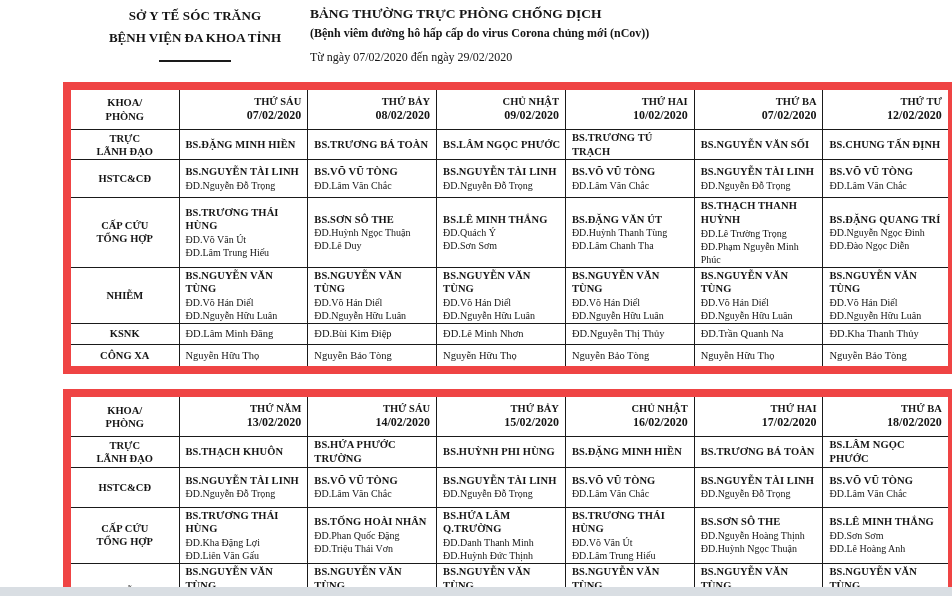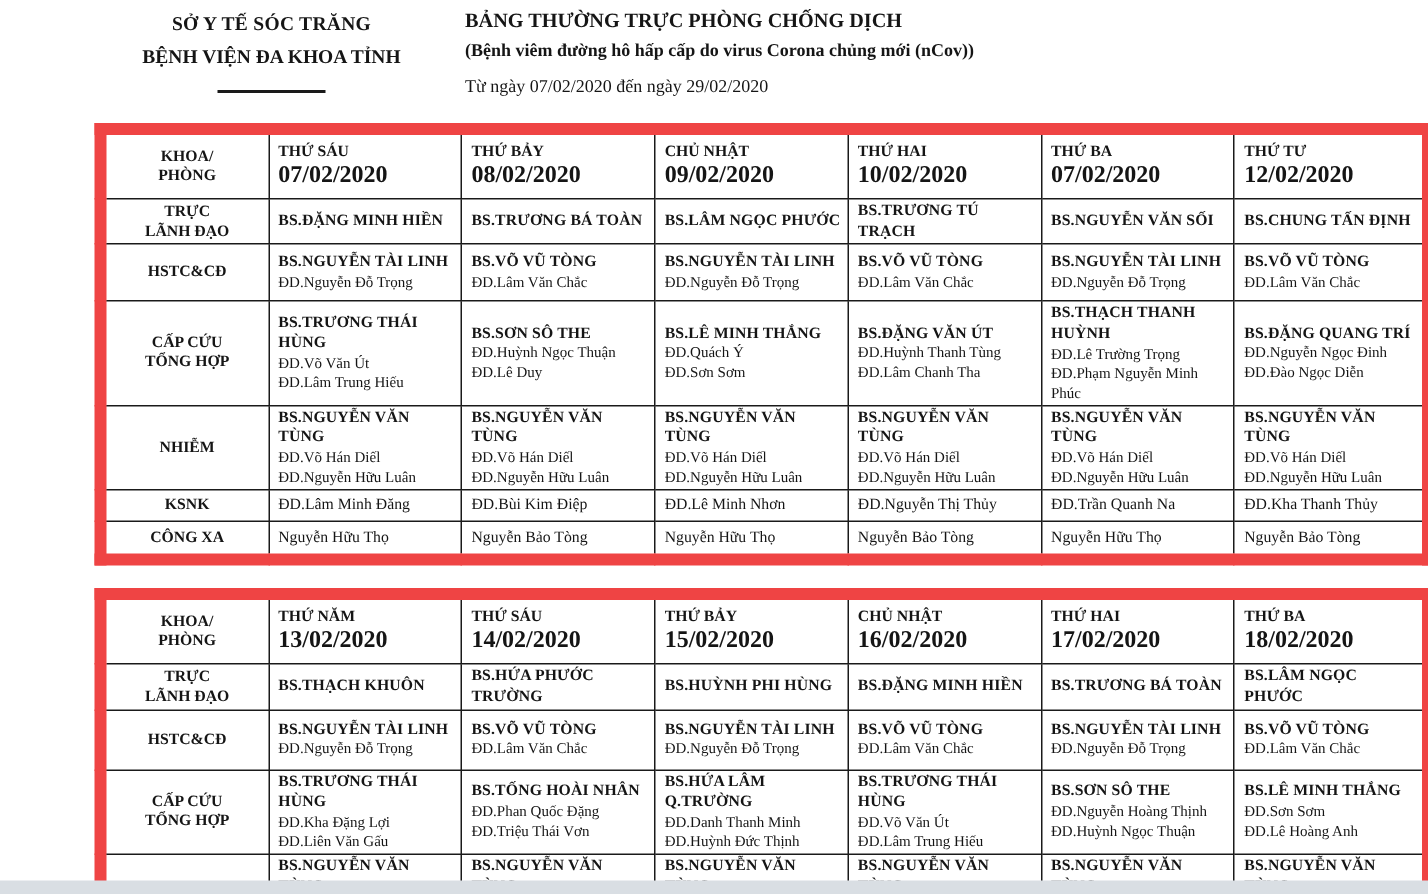--- a/index.html
+++ b/index.html
@@ -2,21 +2,21 @@
 <html><head>
 <meta charset="utf-8">
 <style>
   html,body{margin:0;padding:0;}
   body{
     width:952px;height:596px;position:relative;overflow:hidden;
     background:#ffffff;
     font-family:"Liberation Serif","DejaVu Serif",serif;
     color:#151515;
   }
-  .hdr-left{position:absolute;left:56px;top:8px;width:250px;text-align:center;}
+  .hdr-left{position:absolute;left:70px;top:8px;width:250px;text-align:center;}
   .hdr-left .l1{font-size:13px;font-weight:bold;letter-spacing:.2px;}
   .hdr-left .l2{font-size:13px;font-weight:bold;margin-top:6px;}
   .hdr-left .rule{width:72px;height:2px;background:#1a1a1a;margin:14px auto 0 auto;}
   .hdr-center{position:absolute;left:310px;top:6px;width:470px;text-align:left;}
   .hdr-center .t1{font-size:13.5px;font-weight:bold;}
   .hdr-center .t2{font-size:12px;font-weight:bold;margin-top:4px;}
   .hdr-center .t3{font-size:12px;margin-top:9px;}
   #tables-mount{position:absolute;left:63px;top:82px;width:885px;}
   table.duty-table{
     border-collapse:collapse;table-layout:fixed;width:885px;
@@ -26,23 +26,23 @@
   .duty-table th,.duty-table td{
     border:1px solid #1a1a1a;vertical-align:middle;
     padding:1px 4px 1px 6px;overflow:hidden;
   }
   .duty-table col.c-label{width:112px;}
   .duty-table col.c-day{width:128.8px;}
   th.corner,th.rowlabel{
     text-align:center;font-size:10.5px;font-weight:bold;
     white-space:pre-line;line-height:1.25;padding:1px 2px;
   }
-  th.dayhead{text-align:left;font-weight:bold;padding:6px;margin-left:44px;}
+  th.dayhead{text-align:right;font-weight:bold;padding:6px;margin-left:44px;}
   .day-name{font-size:10.5px;}
-  .day-date{font-size:16px;margin-top:1px;}
+  .day-date{font-size:12px;margin-top:1px;}
   td.dutycell{text-align:left;}
   .cell-main{font-size:10.5px;line-height:1.3;}
   .cell-main.bold{font-weight:bold;letter-spacing:.1px;}
   .cell-sub{font-size:10px;line-height:1.3;}
   .bottom-strip{
     position:absolute;left:0;bottom:0;width:952px;height:9px;
     background:#d9dee3;
   }
 </style>
 </head>

